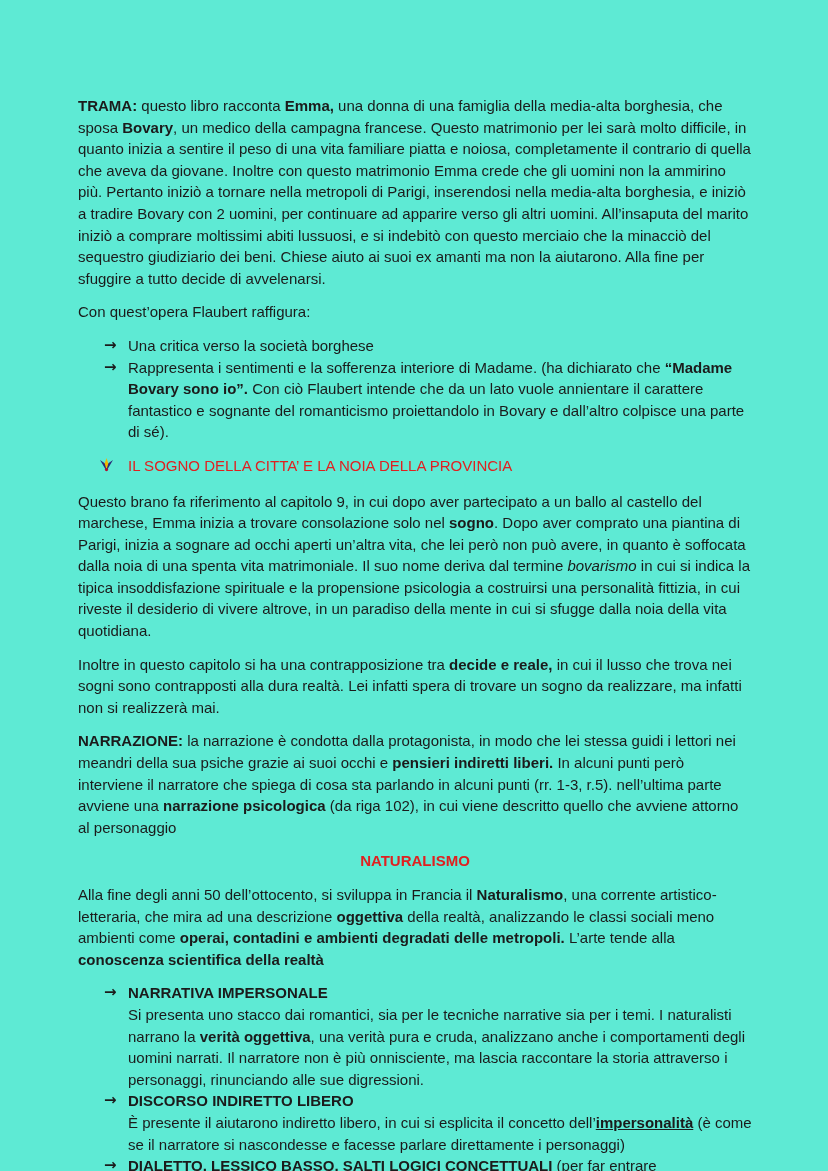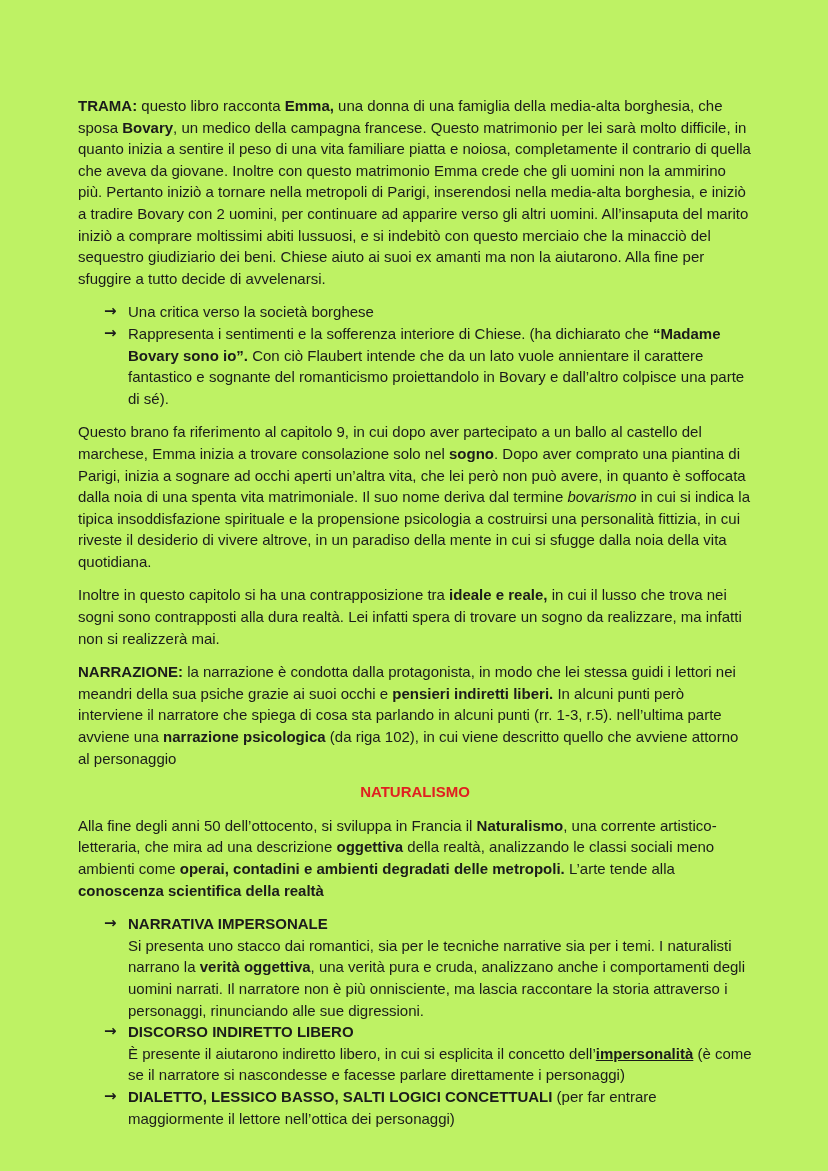--- a/index.html
+++ b/index.html
@@ -8,21 +8,21 @@
     --icon-navy:#2b2e7a;
     --icon-yellow:#f2b600;
     --icon-red:#b01030;
   }
   html,body{margin:0;padding:0;background:#ffffff;}
   .page{
     position:relative;
     width:828px;height:1171px;
     box-sizing:border-box;
     padding:95px 76px 40px 78px;
-    background:#bef264;
+    background:#5eead4;
     font-family:"Liberation Sans", sans-serif;
     font-size:15px;
     line-height:21.6px;
     color:var(--text);
     overflow:hidden;
   }
   .para{margin:0 0 12px 0;}
   .arrow-list{margin:0 0 12px 0;}
   .li{position:relative;padding-left:50px;}
   .marker{
@@ -50,36 +50,47 @@
     line-height:21.6px;
   }
 </style>
 </head>
 <body>
 
 <div class="page">
 
   <p class="para"><span style="font-weight: bold;">TRAMA:</span><span> questo libro racconta </span><span style="font-weight: bold;">Emma,</span><span> una donna di una famiglia della media-alta borghesia, che sposa </span><span style="font-weight: bold;">Bovary</span><span>, un medico della campagna francese. Questo matrimonio per lei sarà molto difficile, in quanto inizia a sentire il peso di una vita familiare piatta e noiosa, completamente il contrario di quella che aveva da giovane. Inoltre con questo matrimonio Emma crede che gli uomini non la ammirino più. Pertanto iniziò a tornare nella metropoli di Parigi, inserendosi nella media-alta borghesia, e iniziò a tradire Bovary con 2 uomini, per continuare ad apparire verso gli altri uomini. All’insaputa del marito iniziò a comprare moltissimi abiti lussuosi, e si indebitò con questo merciaio che la minacciò del sequestro giudiziario dei beni. Chiese aiuto ai suoi ex amanti ma non la aiutarono. Alla fine per sfuggire a tutto decide di avvelenarsi.</span></p>
 
+  <p class="para"><span>Con quest’opera Flaubert raffigura:</span></p>
 
   <div class="arrow-list">
     <div class="li">
       <span class="marker">→</span>
       <span class="li-text"><span>Una critica verso la società borghese</span></span>
     </div>
     <div class="li">
       <span class="marker">→</span>
-      <span class="li-text"><span>Rappresenta i sentimenti e la sofferenza interiore di Chiese. (ha dichiarato che </span><span style="font-weight: bold;">“Madame Bovary sono io”.</span><span> Con ciò Flaubert intende che da un lato vuole annientare il carattere fantastico e sognante del romanticismo proiettandolo in Bovary e dall’altro colpisce una parte di sé).</span></span>
+      <span class="li-text"><span>Rappresenta i sentimenti e la sofferenza interiore di Madame. (ha dichiarato che </span><span style="font-weight: bold;">“Madame Bovary sono io”.</span><span> Con ciò Flaubert intende che da un lato vuole annientare il carattere fantastico e sognante del romanticismo proiettandolo in Bovary e dall’altro colpisce una parte di sé).</span></span>
     </div>
   </div>
 
+  <div class="icon-heading">
+    <span class="bullet-icon">
+      <svg width="17" height="17" viewBox="0 0 17 17" xmlns="http://www.w3.org/2000/svg">
+        <path d="M2 3 L8.5 7.5 L15 3 L8.5 14 Z" fill="var(--icon-navy)"></path>
+        <path d="M8.5 1 L10.3 6.5 L8.5 12.5 L6.7 6.5 Z" fill="var(--icon-yellow)"></path>
+        <circle cx="8.5" cy="12.6" r="1.6" fill="var(--icon-red)"></circle>
+      </svg>
+    </span>
+    <span>IL SOGNO DELLA CITTA’ E LA NOIA DELLA PROVINCIA</span>
+  </div>
 
   <p class="para"><span>Questo brano fa riferimento al capitolo 9, in cui dopo aver partecipato a un ballo al castello del marchese, Emma inizia a trovare consolazione solo nel </span><span style="font-weight: bold;">sogno</span><span>. Dopo aver comprato una piantina di Parigi, inizia a sognare ad occhi aperti un’altra vita, che lei però non può avere, in quanto è soffocata dalla noia di una spenta vita matrimoniale. Il suo nome deriva dal termine </span><span style="font-style: italic;">bovarismo</span><span> in cui si indica la tipica insoddisfazione spirituale e la propensione psicologia a costruirsi una personalità fittizia, in cui riveste il desiderio di vivere altrove, in un paradiso della mente in cui si sfugge dalla noia della vita quotidiana.</span></p>
 
-  <p class="para"><span>Inoltre in questo capitolo si ha una contrapposizione tra </span><span style="font-weight: bold;">ideale e reale,</span><span> in cui il lusso che trova nei sogni sono contrapposti alla dura realtà. Lei infatti spera di trovare un sogno da realizzare, ma infatti non si realizzerà mai.</span></p>
+  <p class="para"><span>Inoltre in questo capitolo si ha una contrapposizione tra </span><span style="font-weight: bold;">decide e reale,</span><span> in cui il lusso che trova nei sogni sono contrapposti alla dura realtà. Lei infatti spera di trovare un sogno da realizzare, ma infatti non si realizzerà mai.</span></p>
 
   <p class="para"><span style="font-weight: bold;">NARRAZIONE:</span><span> la narrazione è condotta dalla protagonista, in modo che lei stessa guidi i lettori nei meandri della sua psiche grazie ai suoi occhi e </span><span style="font-weight: bold;">pensieri indiretti liberi.</span><span> In alcuni punti però interviene il narratore che spiega di cosa sta parlando in alcuni punti (rr. 1-3, r.5). nell’ultima parte avviene una </span><span style="font-weight: bold;">narrazione psicologica</span><span> (da riga 102), in cui viene descritto quello che avviene attorno al personaggio</span></p>
 
   <h3 class="center-heading">NATURALISMO</h3>
 
   <p class="para"><span>Alla fine degli anni 50 dell’ottocento, si sviluppa in Francia il </span><span style="font-weight: bold;">Naturalismo</span><span>, una corrente artistico-letteraria, che mira ad una descrizione </span><span style="font-weight: bold;">oggettiva</span><span> della realtà, analizzando le classi sociali meno ambienti come </span><span style="font-weight: bold;">operai, contadini e ambienti degradati delle metropoli.</span><span> L’arte tende alla </span><span style="font-weight: bold;">conoscenza scientifica della realtà</span></p>
 
   <div class="arrow-list">
     <div class="li">
       <span class="marker">→</span>

